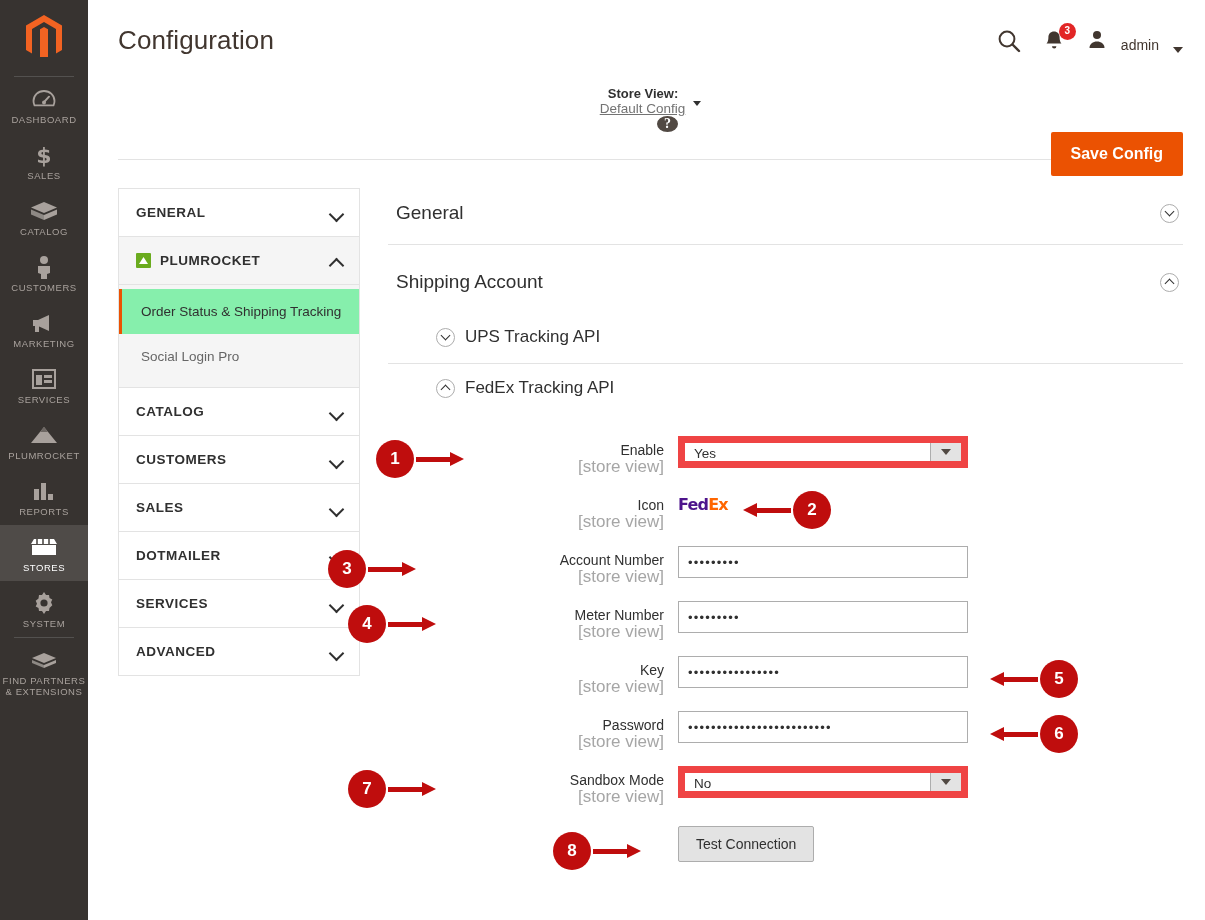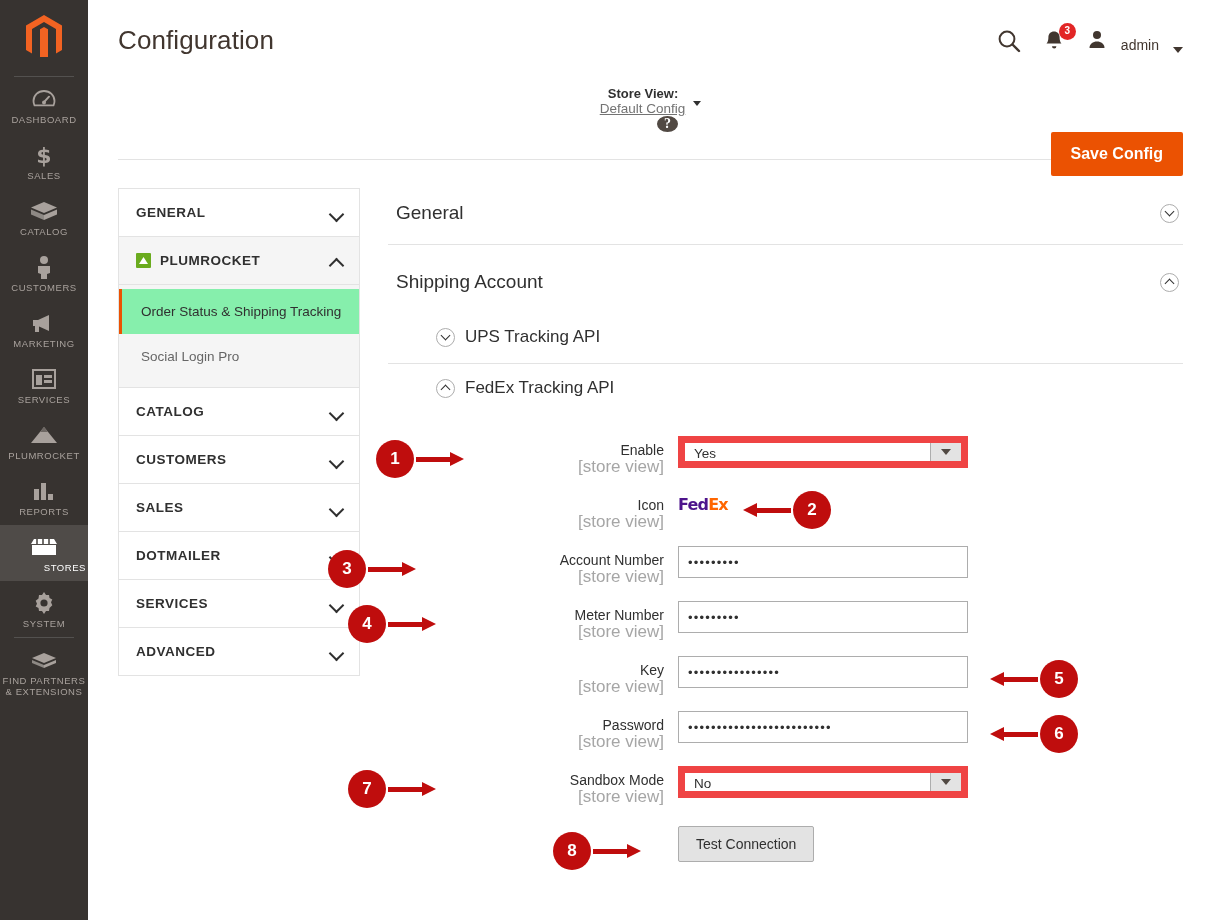--- a/index.html
+++ b/index.html
@@ -21,21 +21,21 @@
   }
   .logo-wrap { height: 76px; display: flex; align-items: center; justify-content: center; }
   .mage-logo { width: 40px; height: 46px; display: block; }
   .nav-sep { height: 1px; background: #53514f; margin: 0 14px; }
   .nav-item {
     padding: 9px 2px 8px;
     text-align: center;
     cursor: pointer;
     position: relative;
   }
-  .nav-item.active { background: #4f4b48; text-align: right; }
+  .nav-item.active { background: #4f4b48; }
   .nav-ico {
     height: 26px; display: flex; align-items: center; justify-content: center;
     margin-bottom: 2px;
   }
   .nav-ico svg { display: block; }
   .nav-label {
     font-size: 9.5px;
     letter-spacing: 0.55px;
     color: #a8a19c;
     line-height: 11px;

